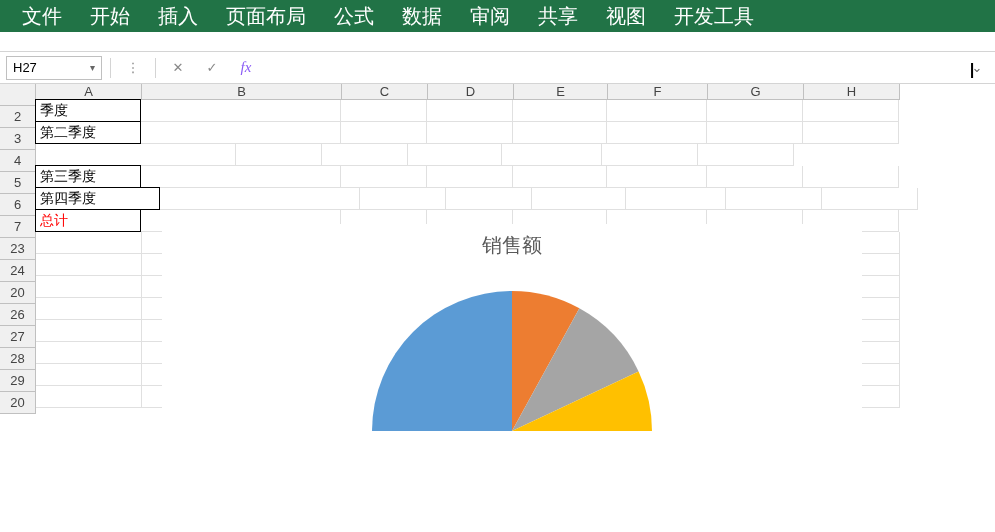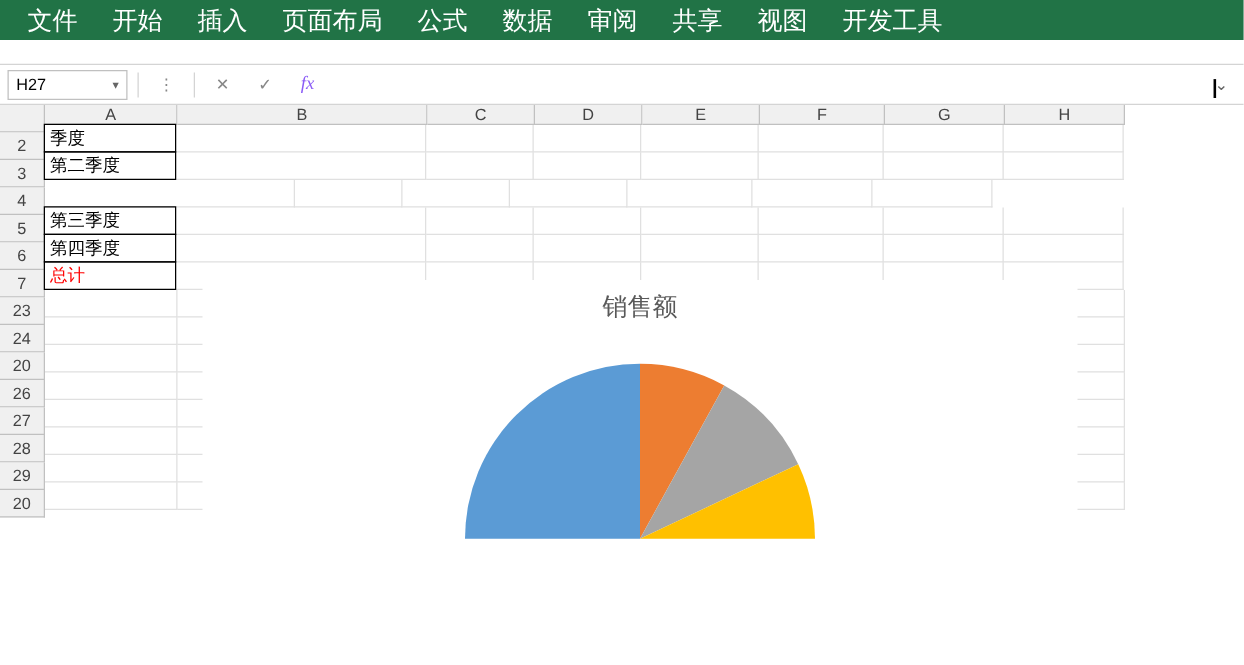--- a/index.html
+++ b/index.html
@@ -146,21 +146,21 @@
             <div class="cell bordered" style="width: 106px;">第三季度</div>
             <div class="cell" style="width: 200px;"></div>
             <div class="cell" style="width: 86px;"></div>
             <div class="cell" style="width: 86px;"></div>
             <div class="cell" style="width: 94px;"></div>
             <div class="cell" style="width: 100px;"></div>
             <div class="cell" style="width: 96px;"></div>
             <div class="cell" style="width: 96px;"></div>
           </div>
           <div class="cell-row">
-            <div class="cell bordered" style="width: 106px;">第四季度</div>
+            <div class="cell bordered" style="width: 125px;">第四季度</div>
             <div class="cell" style="width: 200px;"></div>
             <div class="cell" style="width: 86px;"></div>
             <div class="cell" style="width: 86px;"></div>
             <div class="cell" style="width: 94px;"></div>
             <div class="cell" style="width: 100px;"></div>
             <div class="cell" style="width: 96px;"></div>
             <div class="cell" style="width: 96px;"></div>
           </div>
           <div class="cell-row">
             <div class="cell bordered red" style="width: 106px;">总计</div>

